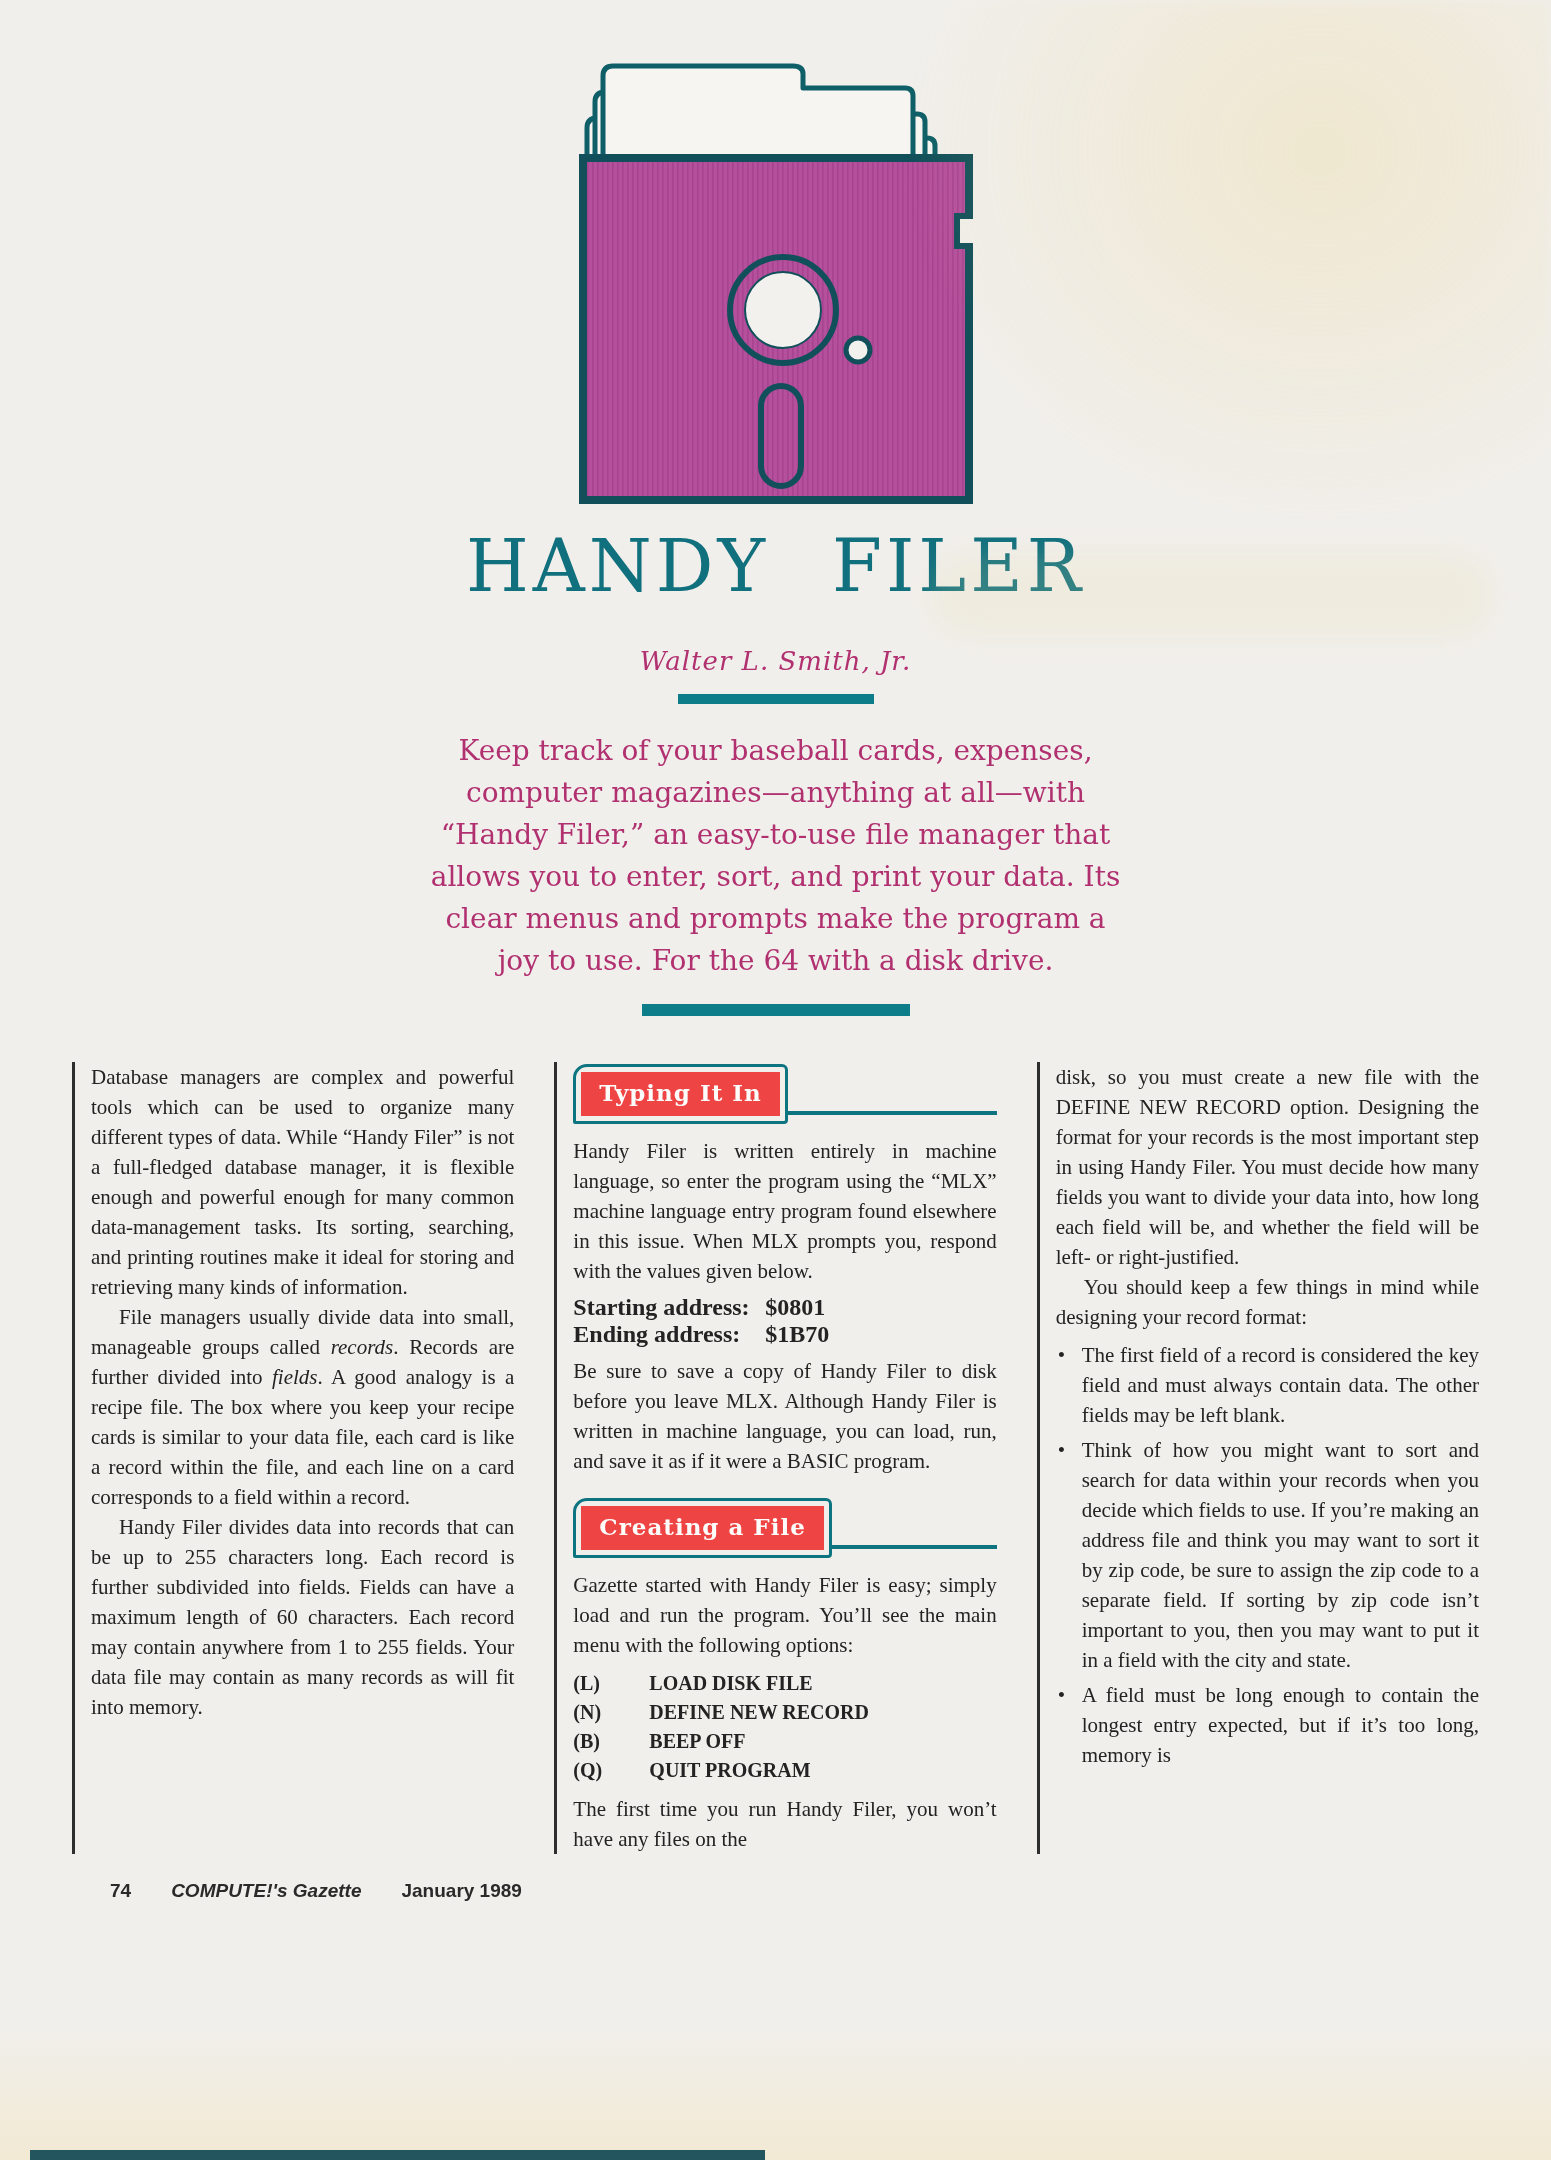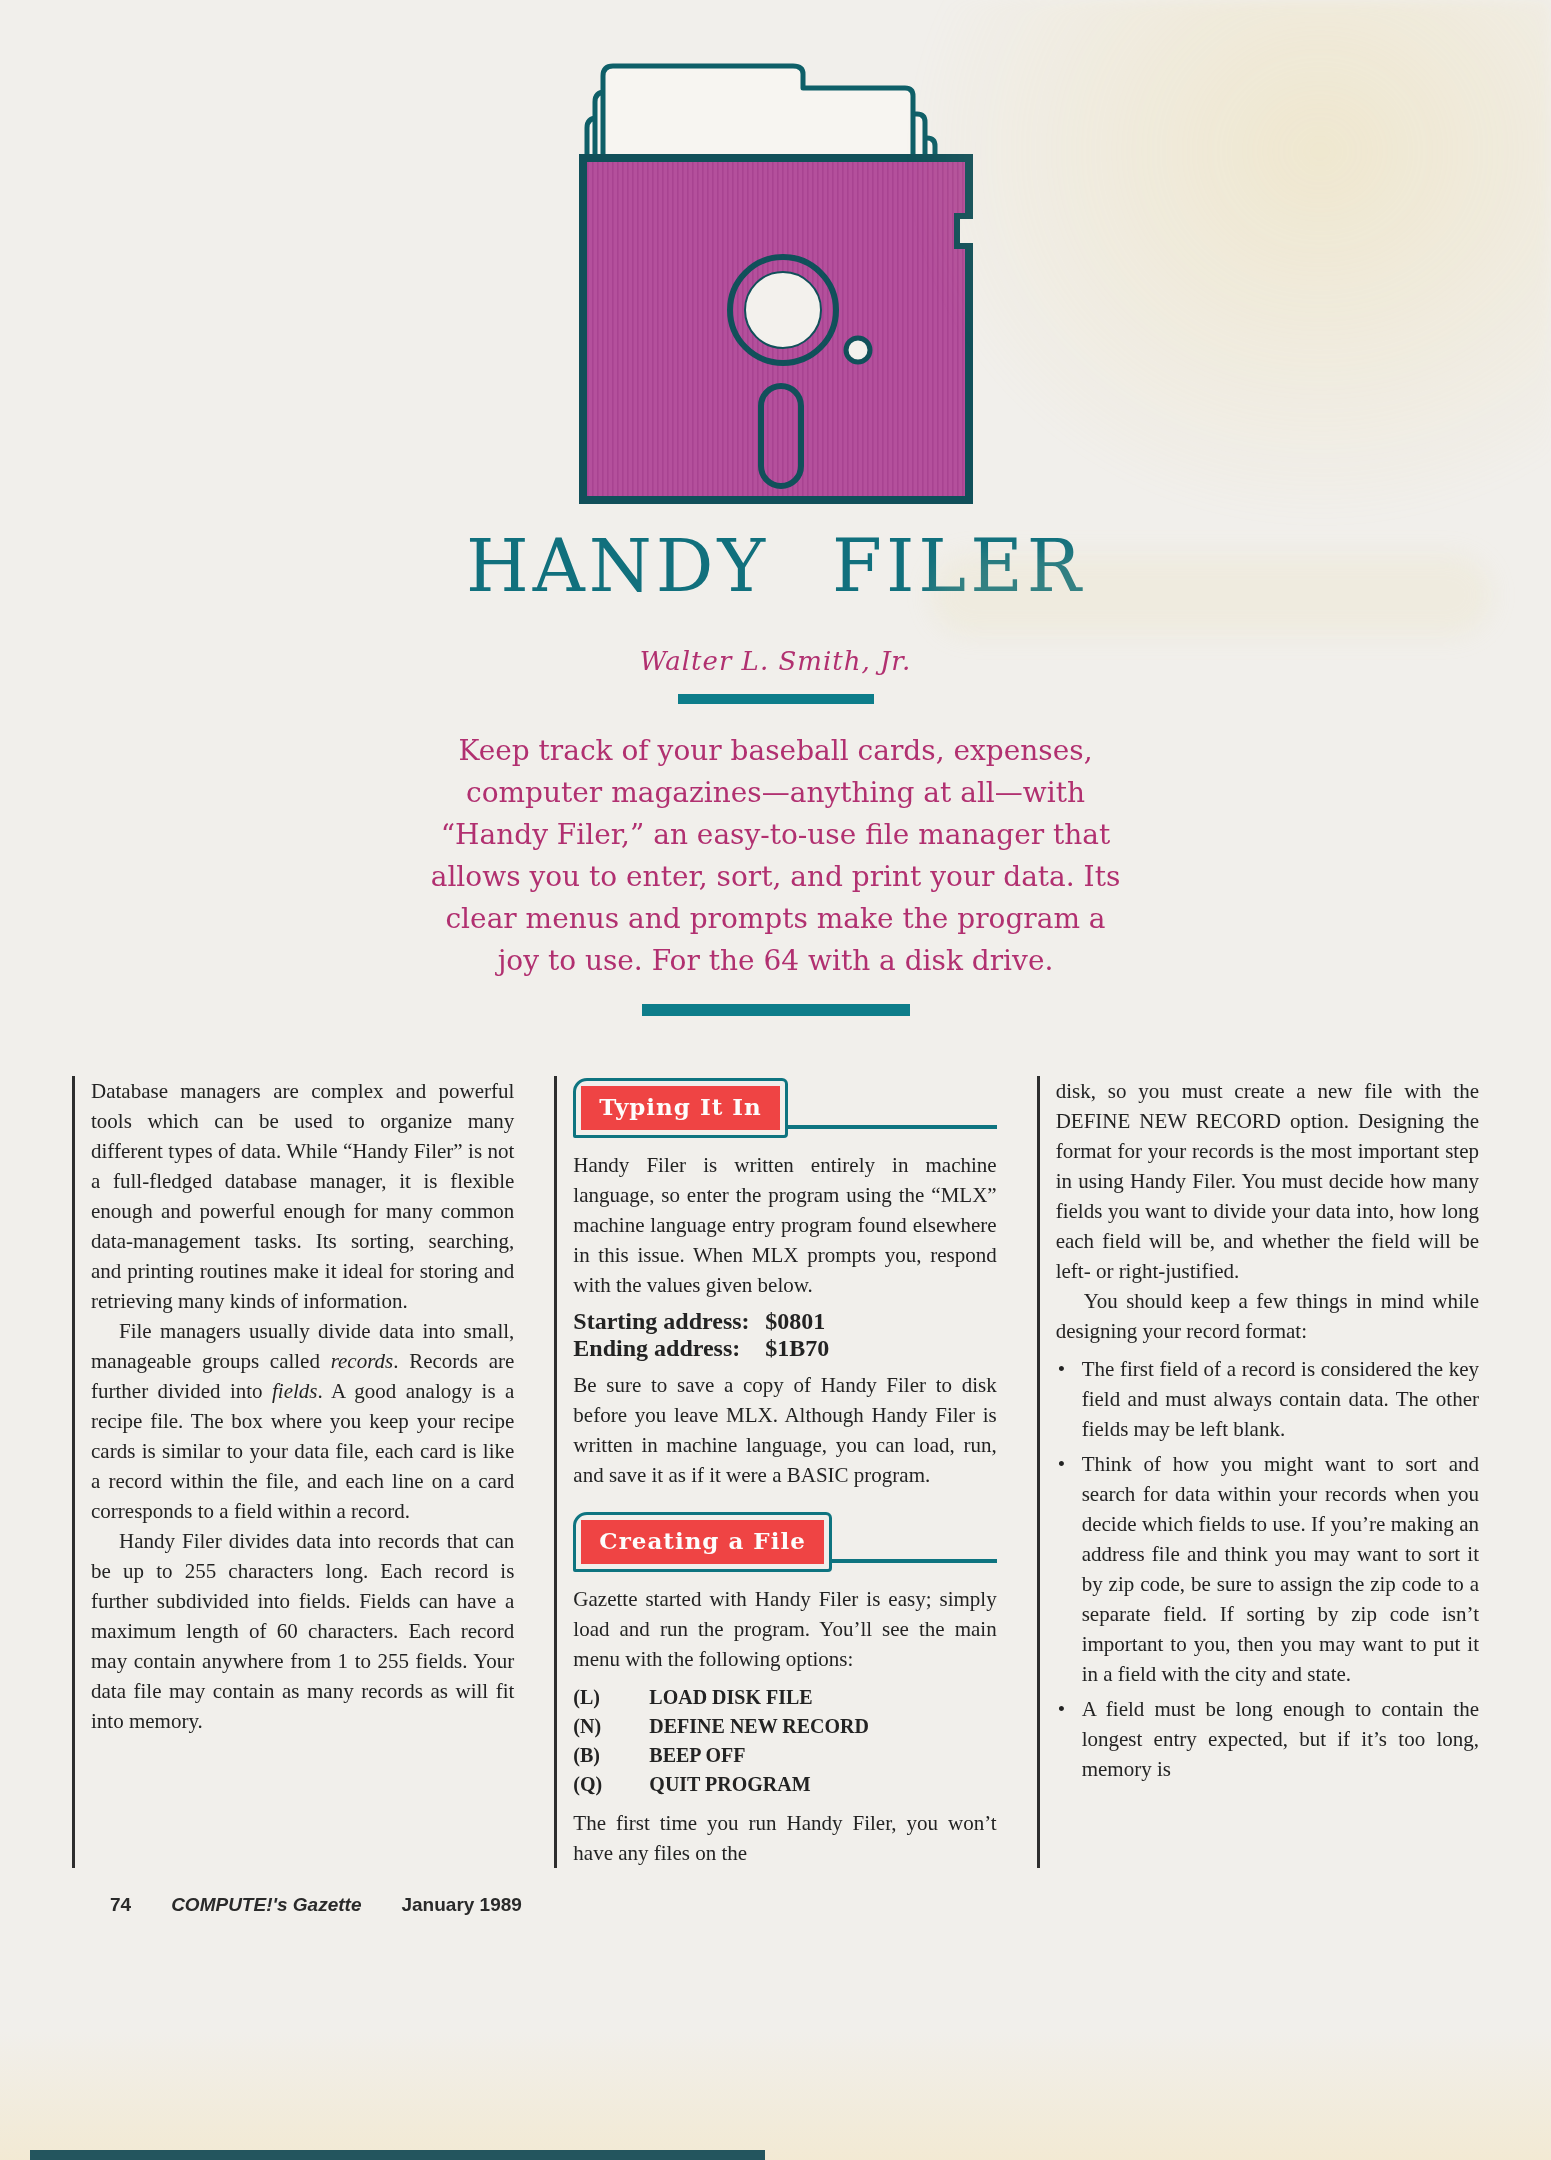--- a/index.html
+++ b/index.html
@@ -56,21 +56,21 @@
     font-size:28px;
     line-height:42px;
     color:#b13070;
   }
 
   
   .columns{
     display:grid;
     grid-template-columns:1fr 1fr 1fr;
     gap:15px 40px;
-    margin:60px 72px 0;
+    margin:46px 72px 0;
   }
   .col{
     border-left:3px solid #2e2e2e;
     padding-left:16px;
     font-size:21px;
     line-height:30px;
     text-align:justify;
   }
   .col p{margin:0;}
   .indent{text-indent:28px;}

